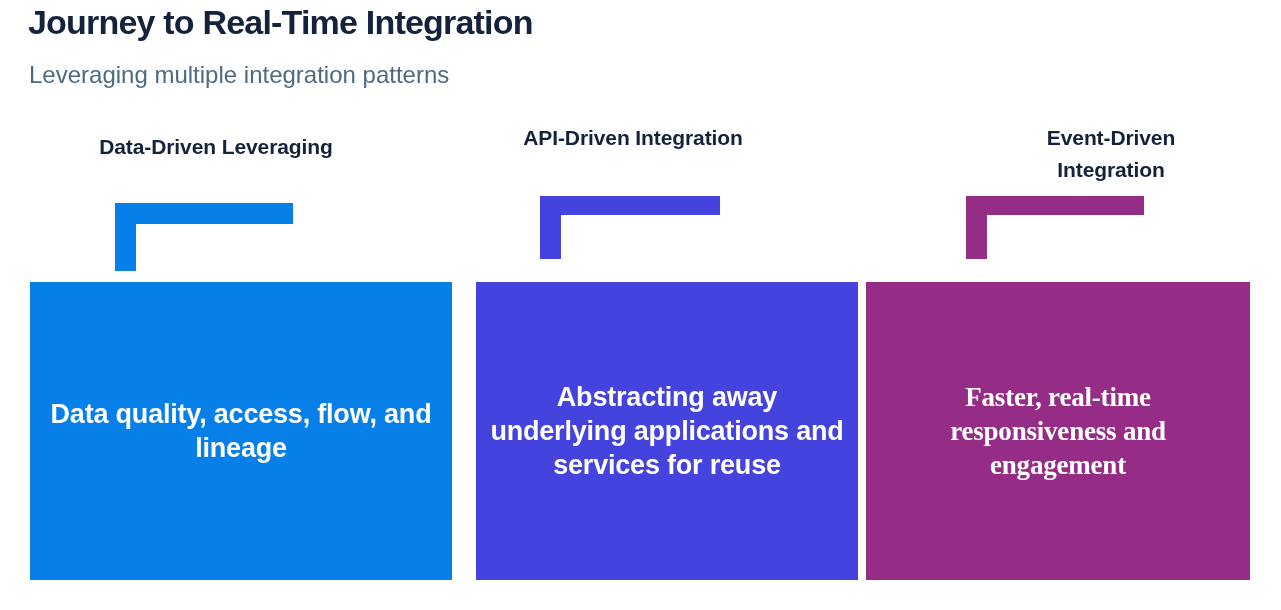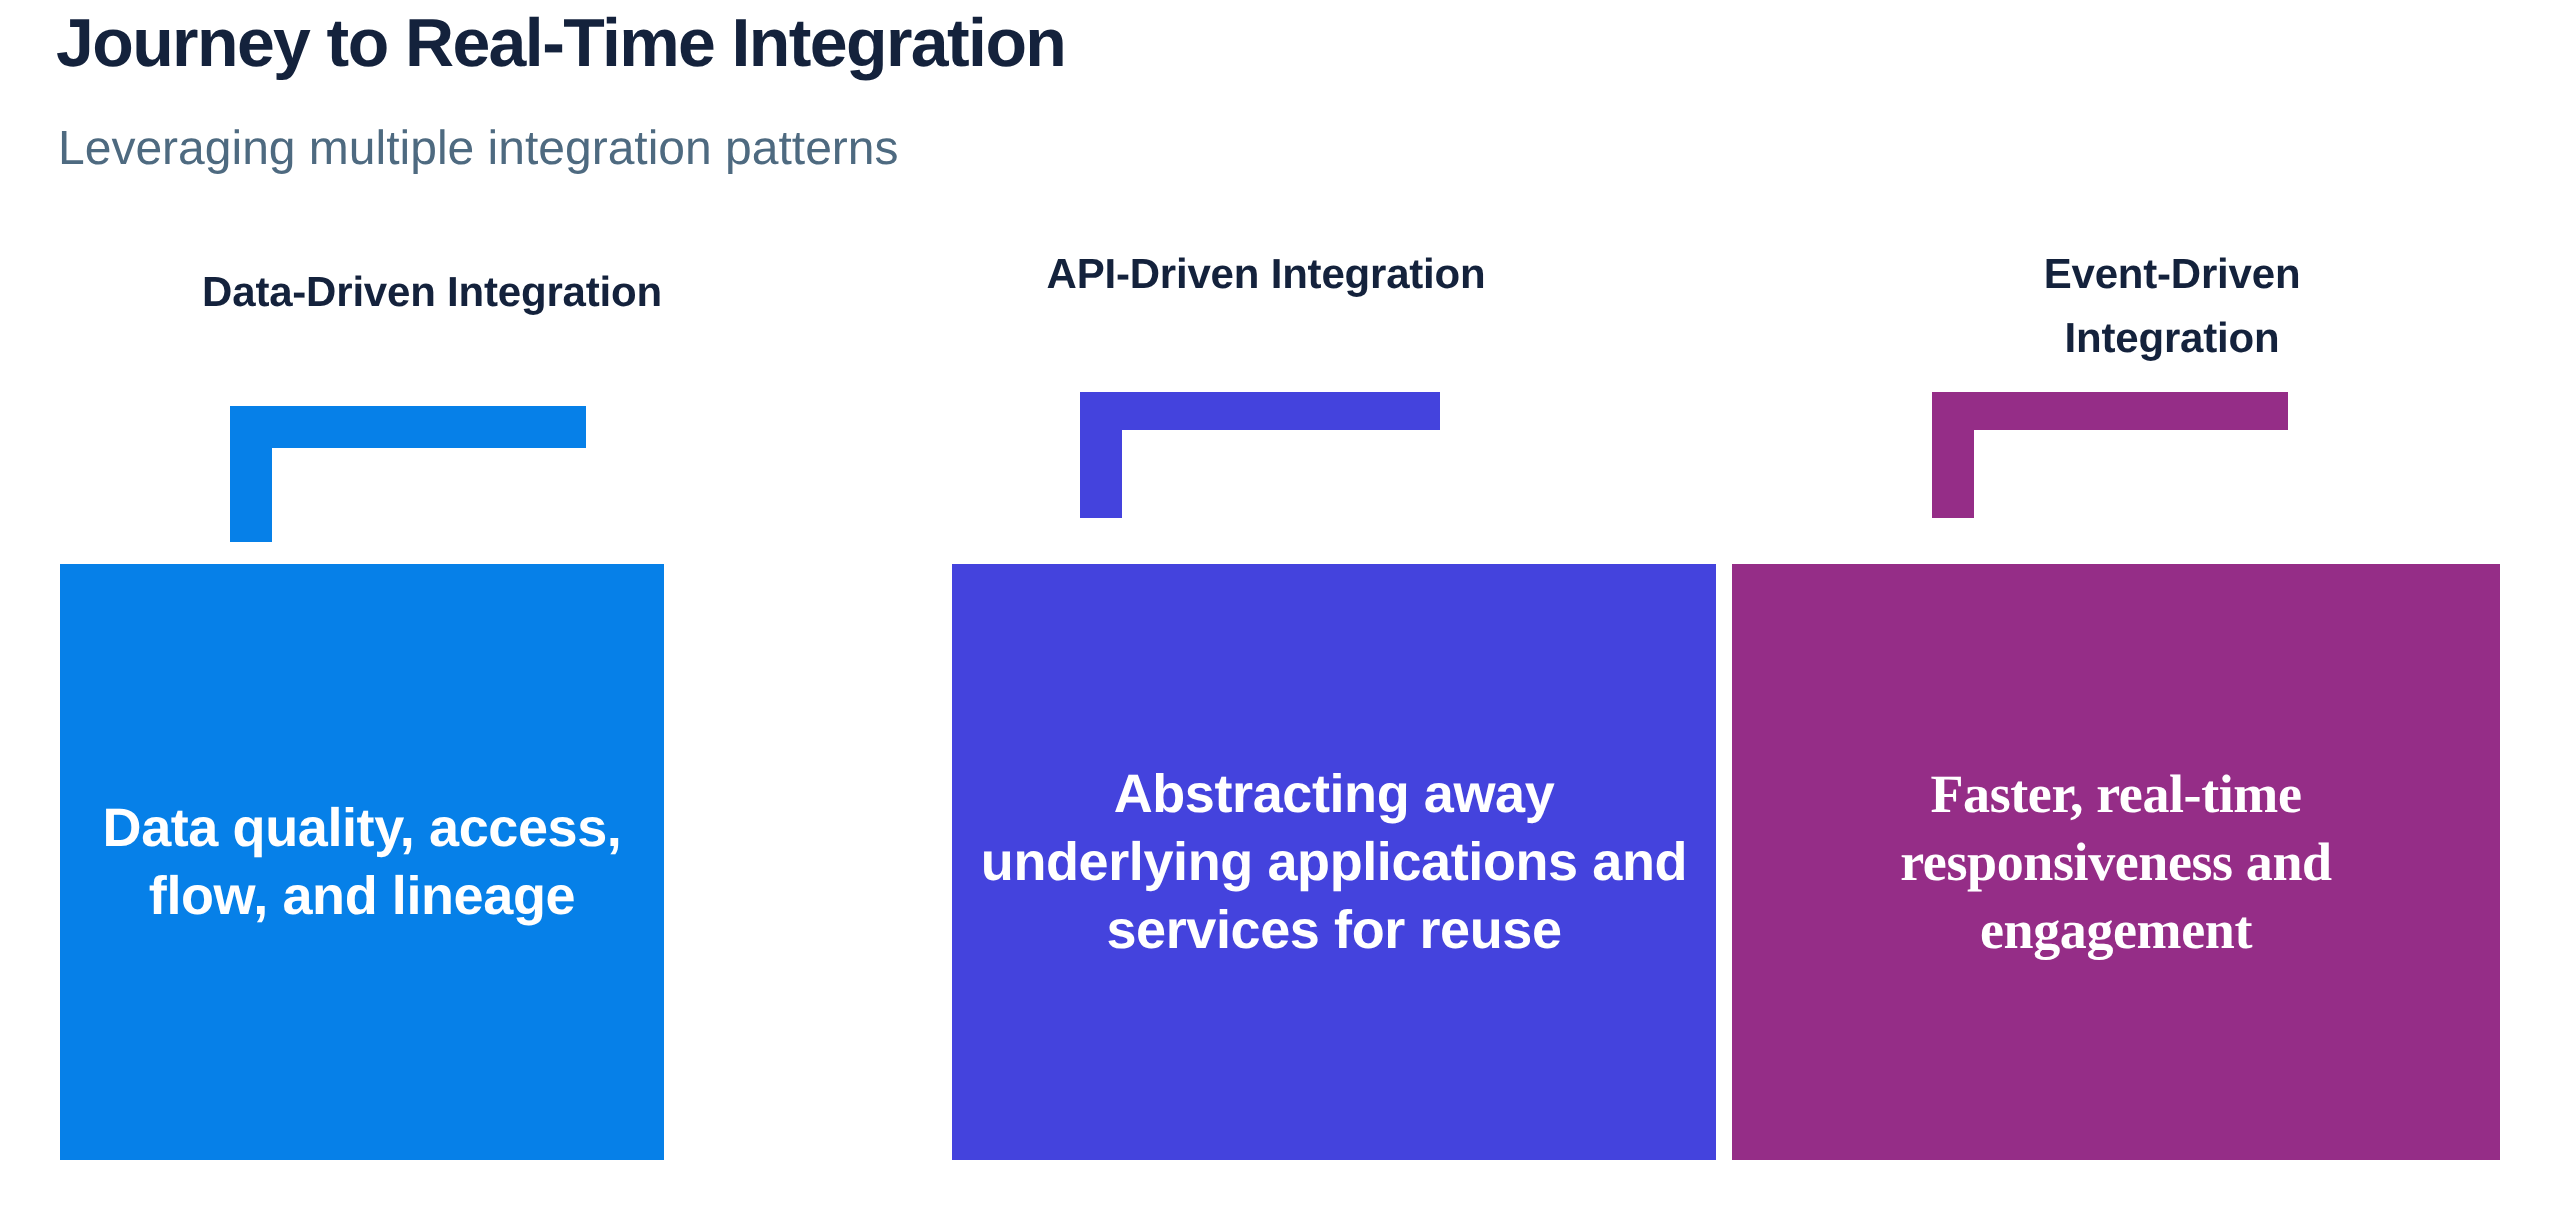--- a/index.html
+++ b/index.html
@@ -89,44 +89,44 @@
     line-height: 1.27;
     letter-spacing: -0.2px;
     padding: 0 14px;
   }
 
   
   #col-0 .col-heading { left: 96px;  top: 131px; width: 240px; }
   #col-0 .bracket     { left: 115px; top: 203px; }
   #col-0 .bar-h       { width: 178px; height: 21px; }
   #col-0 .bar-v       { top: 21px; width: 21px; height: 47px; }
-  #col-0 .card        { left: 30px; top: 282px; width: 302px; height: 298px; }
+  #col-0 .card        { left: 30px; top: 282px; width: 422px; height: 298px; }
 
   #col-1 .col-heading { left: 519px; top: 122px; width: 228px; }
   #col-1 .bracket     { left: 540px; top: 196px; }
   #col-1 .bar-h       { width: 180px; height: 19px; }
   #col-1 .bar-v       { top: 19px; width: 21px; height: 44px; }
   #col-1 .card        { left: 445px; top: 282px; width: 382px; height: 298px; }
 
-  #col-2 .col-heading { left: 967px; top: 122px; width: 238px; }
+  #col-2 .col-heading { left: 992px; top: 122px; width: 238px; }
   #col-2 .bracket     { left: 966px; top: 196px; }
   #col-2 .bar-h       { width: 178px; height: 19px; }
   #col-2 .bar-v       { top: 19px; width: 21px; height: 44px; }
   #col-2 .card        { left: 866px; top: 282px; width: 384px; height: 298px; }
 </style>
 </head>
 <body>
 
 <div id="slide" style="background-color: rgb(255, 255, 255);">
 
   <div class="title" style="color: rgb(20, 34, 60);">Journey to Real-Time Integration</div>
   <div class="subtitle" style="color: rgb(78, 106, 128);">Leveraging multiple integration patterns</div>
 
   <div class="column" id="col-0">
-    <div class="col-heading">Data-Driven Integration</div>
+    <div class="col-heading">Data-Driven Leveraging</div>
     <div class="bracket">
       <div class="bar-h" style="background-color: rgb(6, 128, 232);"></div>
       <div class="bar-v" style="background-color: rgb(6, 128, 232);"></div>
     </div>
     <div class="card" style="background-color: rgb(6, 128, 232);">
       <div class="card-text">Data quality, access, flow, and lineage</div>
     </div>
   </div>
 
   <div class="column" id="col-1">

